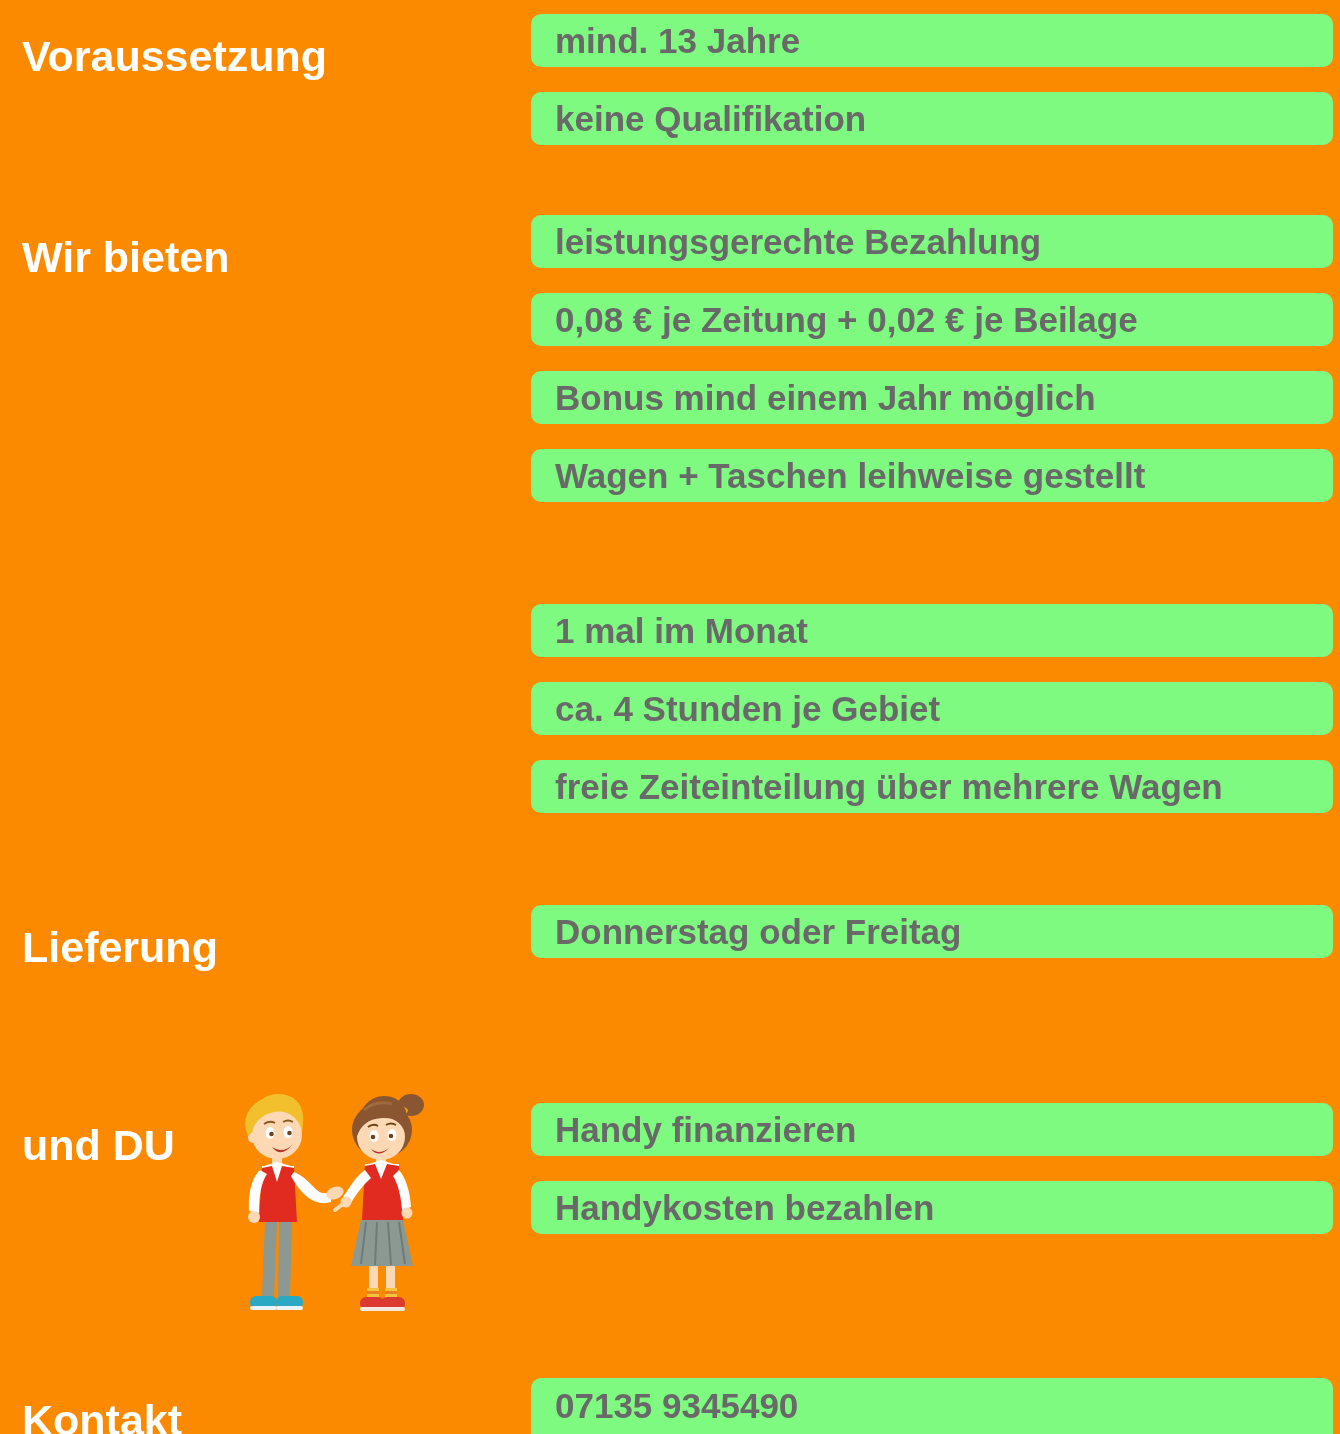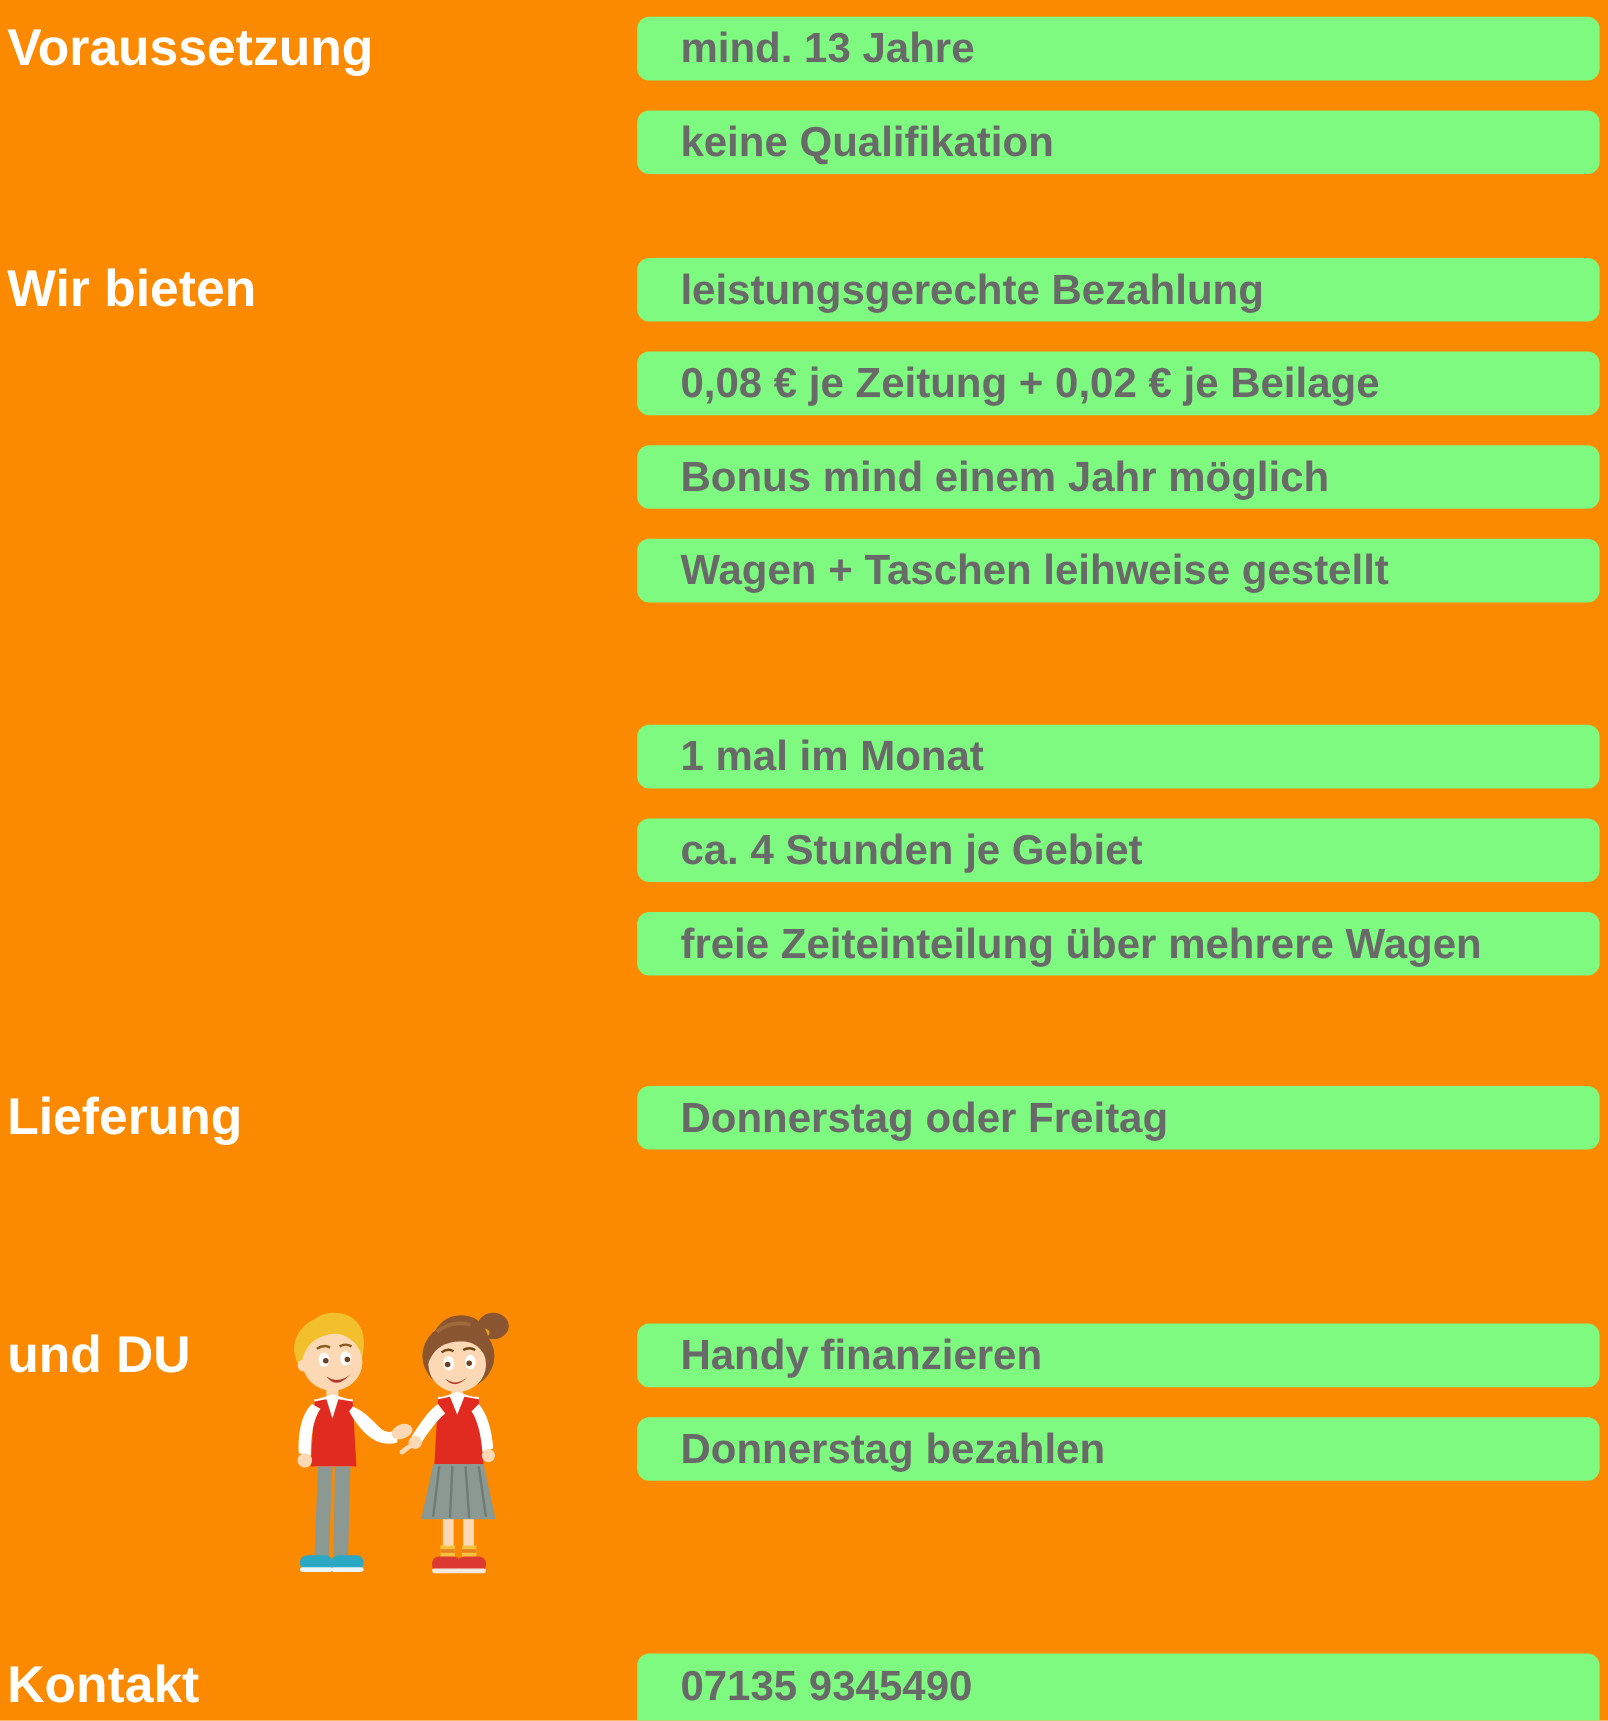--- a/index.html
+++ b/index.html
@@ -4,32 +4,32 @@
 <style>
   html,body{margin:0;padding:0;background:#ffffff;}
   .canvas{
     position:relative;
     width:1340px;height:1434px;
     background:#fb8a00;
     overflow:hidden;
     font-family:"Liberation Sans", sans-serif;
   }
   .heading{
-    position:absolute;left:6px;margin:0;
+    position:absolute;left:6px;margin:16px;
     color:#ffffff;
     font-size:43px;font-weight:bold;
     line-height:53px;white-space:nowrap;
   }
   .bar{
     position:absolute;left:531px;width:802px;height:53px;
     background:#7ffa80;
     border-radius:10px;
     color:#696969;
     font-size:35px;font-weight:bold;line-height:53px;
-    padding-left:36px;box-sizing:border-box;
+    padding-left:24px;box-sizing:border-box;
     white-space:nowrap;overflow:hidden;
   }
   .bar.clipped{height:72px;line-height:56px;}
   .illustration{position:absolute;left:214px;top:1080px;width:232px;height:234px;}
 </style>
 </head>
 <body>
 
 <div class="canvas">
 
@@ -45,21 +45,21 @@
 
   <div class="bar" style="top:604px">1 mal im Monat</div>
   <div class="bar" style="top:682px">ca. 4 Stunden je Gebiet</div>
   <div class="bar" style="top:760px">freie Zeiteinteilung über mehrere Wagen</div>
 
   <h2 class="heading" style="top:905px">Lieferung</h2>
   <div class="bar" style="top:905px">Donnerstag oder Freitag</div>
 
   <h2 class="heading" style="top:1103px">und DU</h2>
   <div class="bar" style="top:1103px">Handy finanzieren</div>
-  <div class="bar" style="top:1181px">Donnerstag bezahlen</div>
+  <div class="bar" style="top:1181px">Handykosten bezahlen</div>
 
   <div class="illustration">
     <svg width="232" height="234" viewBox="0 0 232 234" xmlns="http://www.w3.org/2000/svg">
 
       <g>
         <ellipse cx="60" cy="44" rx="29" ry="27" fill="#f1c02c"></ellipse>
         <ellipse cx="63" cy="55" rx="25" ry="24" fill="#fcd9b4"></ellipse>
         <path d="M38,52 C36,22 52,14 64,14 C83,14 91,28 89,43 C80,32 70,30 60,32 C47,35 41,42 38,52 Z" fill="#f1c02c"></path>
         <circle cx="39" cy="58" r="5" fill="#fcd9b4"></circle>
         <ellipse cx="56" cy="53" rx="4.5" ry="6" fill="#ffffff"></ellipse>

